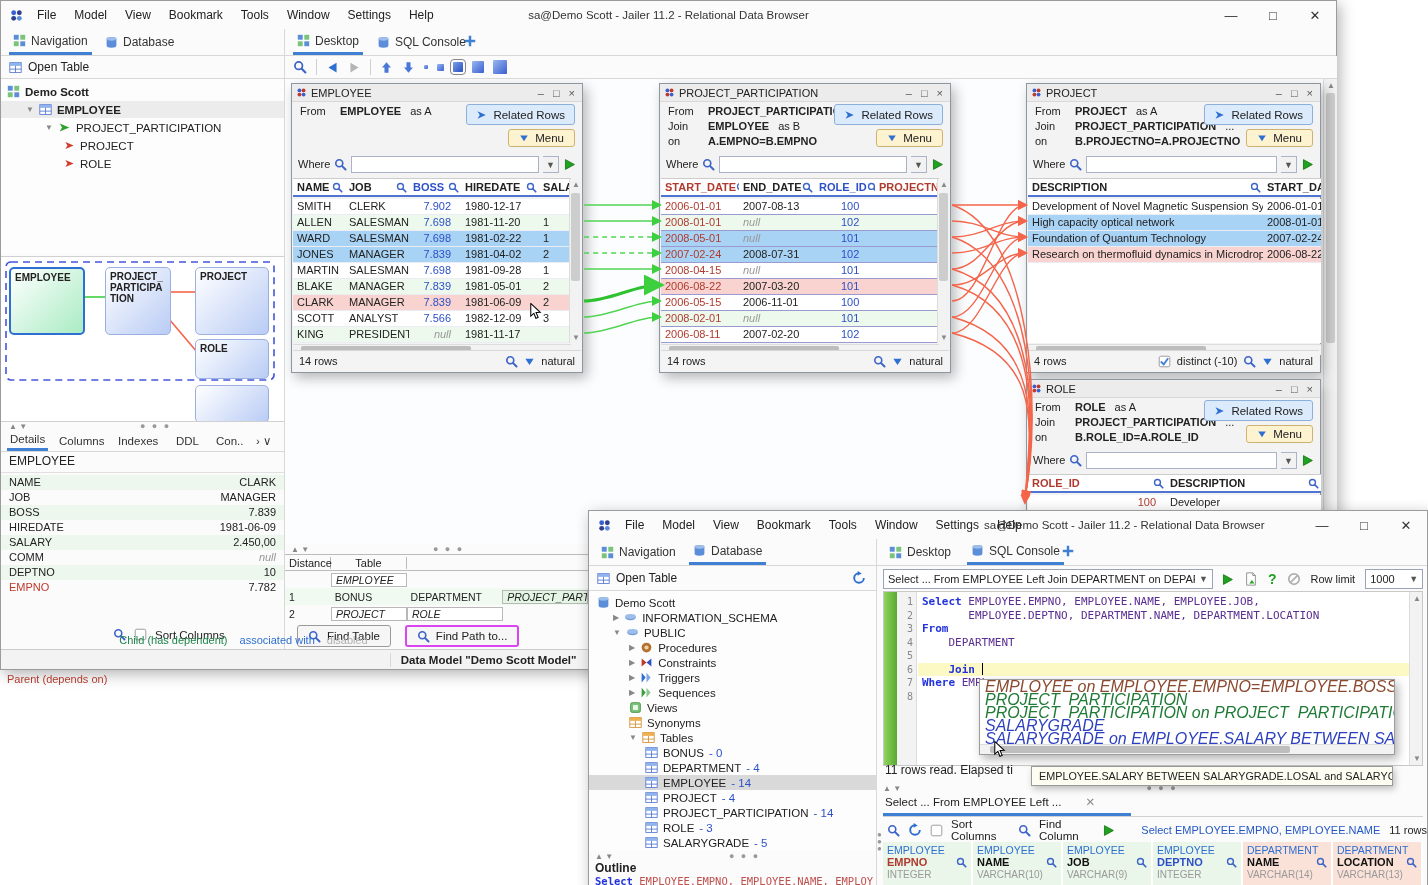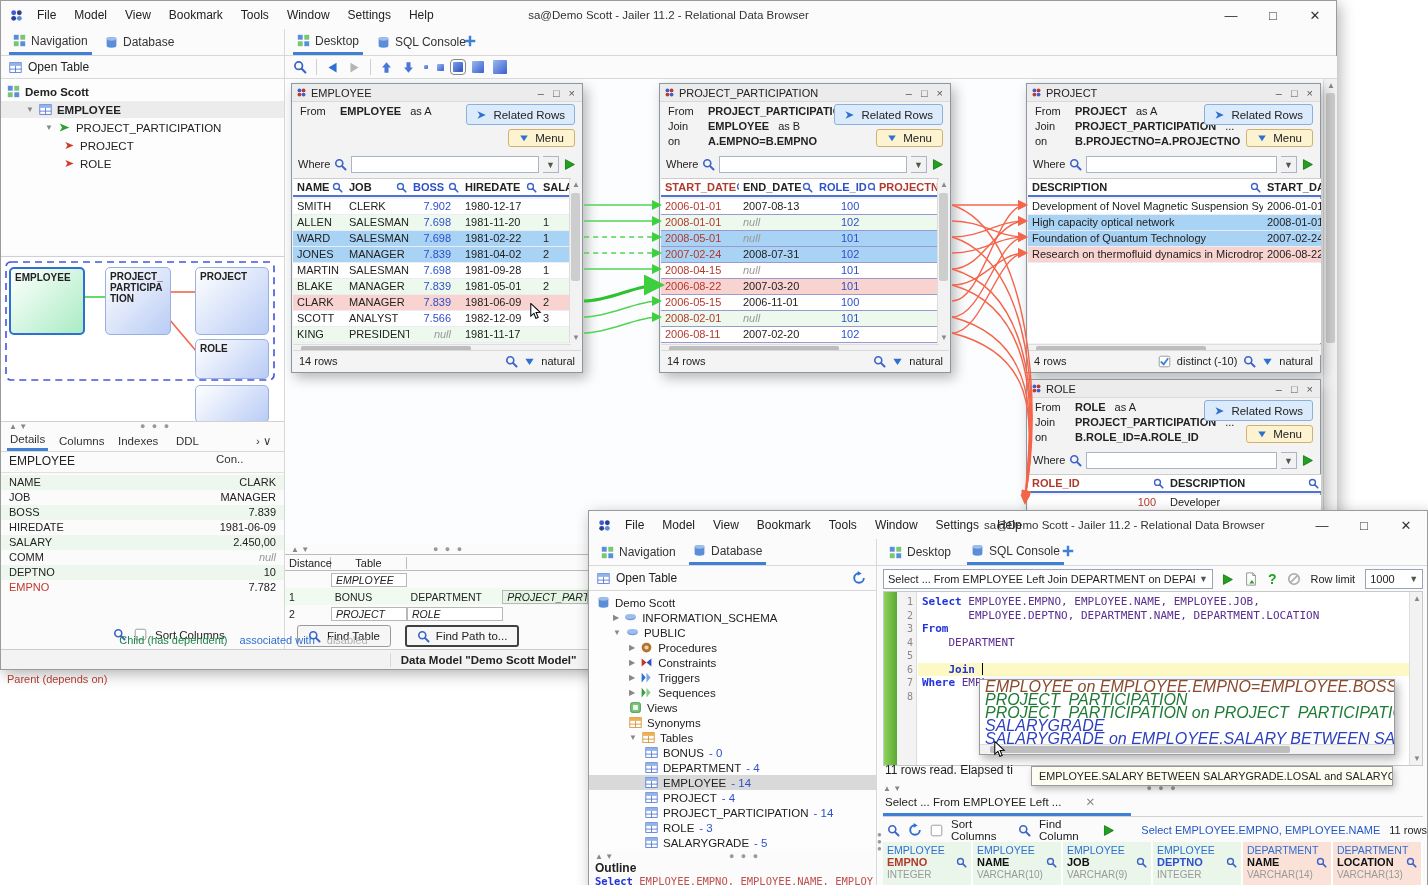--- a/index.html
+++ b/index.html
@@ -279,21 +279,21 @@
       </div>
     <div style="position:absolute;left:0;top:421px;width:283px;height:8px;display:flex;align-items:center;">
       <span class="tinytri" style="margin-left:8px;">▲ ▼</span>
       <span class="splitdots" style="margin:0 auto;">● ● ●</span>
     </div>
     <div id="w1-detailtabs" style="position:absolute;left:0;top:429px;width:283px;height:22px;border-bottom:1px solid #d8d8d8;">
         <div class="dtab active" style="left: 6px;">Details</div>
         <div class="dtab" style="left: 55px;">Columns</div>
         <div class="dtab" style="left: 114px;">Indexes</div>
         <div class="dtab" style="left: 172px;">DDL</div>
-        <div class="dtab" style="left: 212px; margin-top: 18px;">Con..</div>
+        <div class="dtab" style="left: 212px;">Con..</div>
         <div class="dtab" style="left: 252px;">›  ∨</div>
       </div>
     <div style="position:absolute;left:8px;top:453px;font-size:12px;">EMPLOYEE</div>
     <div style="position:absolute;left:0;top:471px;width:283px;border-top:1px solid #e0e0e0;"></div>
     <div id="w1-fields" style="position:absolute;left:0;top:474px;width:283px;">
         <div class="fieldrow">
           <span>NAME</span>
           <span style="margin-left: auto;">CLARK</span>
         </div>
         <div class="fieldrow">
@@ -972,21 +972,21 @@
       <div style="position:absolute;left:12px;top:81px;display:flex;gap:14px;">
         <span class="btn">
             <span class="icon">
               <svg width="13" height="13" viewBox="0 0 16 16">
                 <circle cx="6.5" cy="6.5" r="4.3" fill="none" stroke="#3c63c8" stroke-width="2"></circle>
                 <line x1="10" y1="10" x2="14.2" y2="14.2" stroke="#3c63c8" stroke-width="2.4" stroke-linecap="round"></line>
               </svg>
             </span>
             <span>Find Table</span>
           </span>
-        <span class="btn" style="border:2px solid #404040;">
+        <span class="btn" style="border:2px solid #d946ef;">
             <span class="icon">
               <svg width="13" height="13" viewBox="0 0 16 16">
                 <circle cx="6.5" cy="6.5" r="4.3" fill="none" stroke="#3c63c8" stroke-width="2"></circle>
                 <line x1="10" y1="10" x2="14.2" y2="14.2" stroke="#3c63c8" stroke-width="2.4" stroke-linecap="round"></line>
               </svg>
             </span>
             <span>Find Path to...</span>
           </span>
       </div>
     </div>

